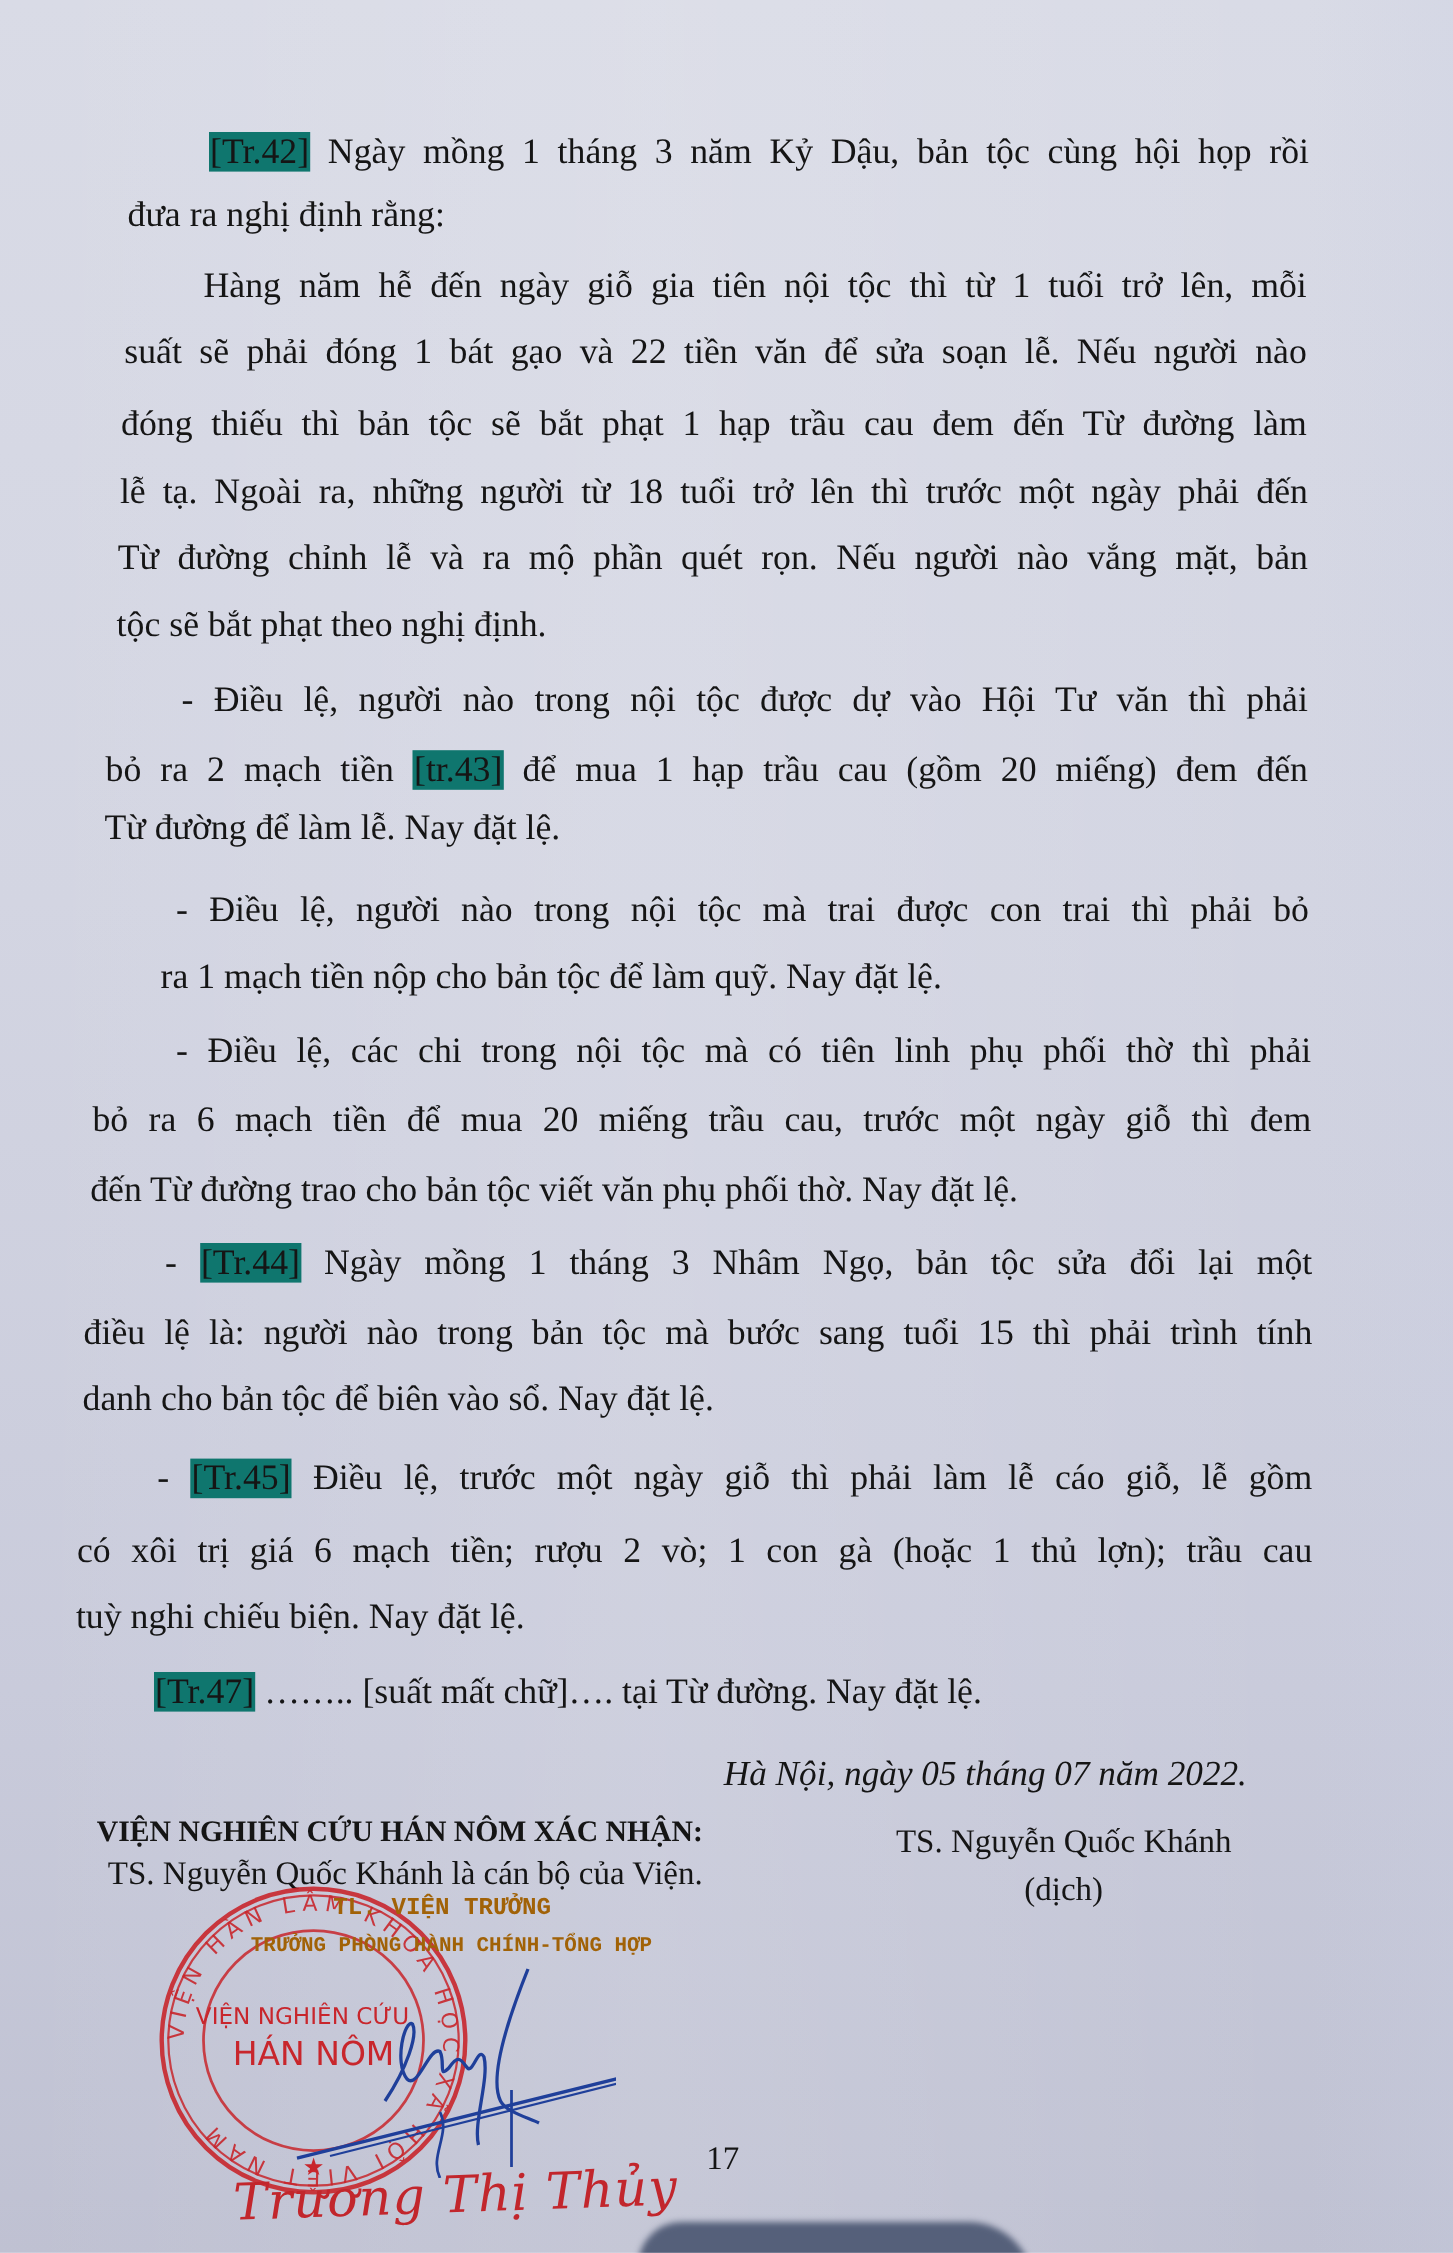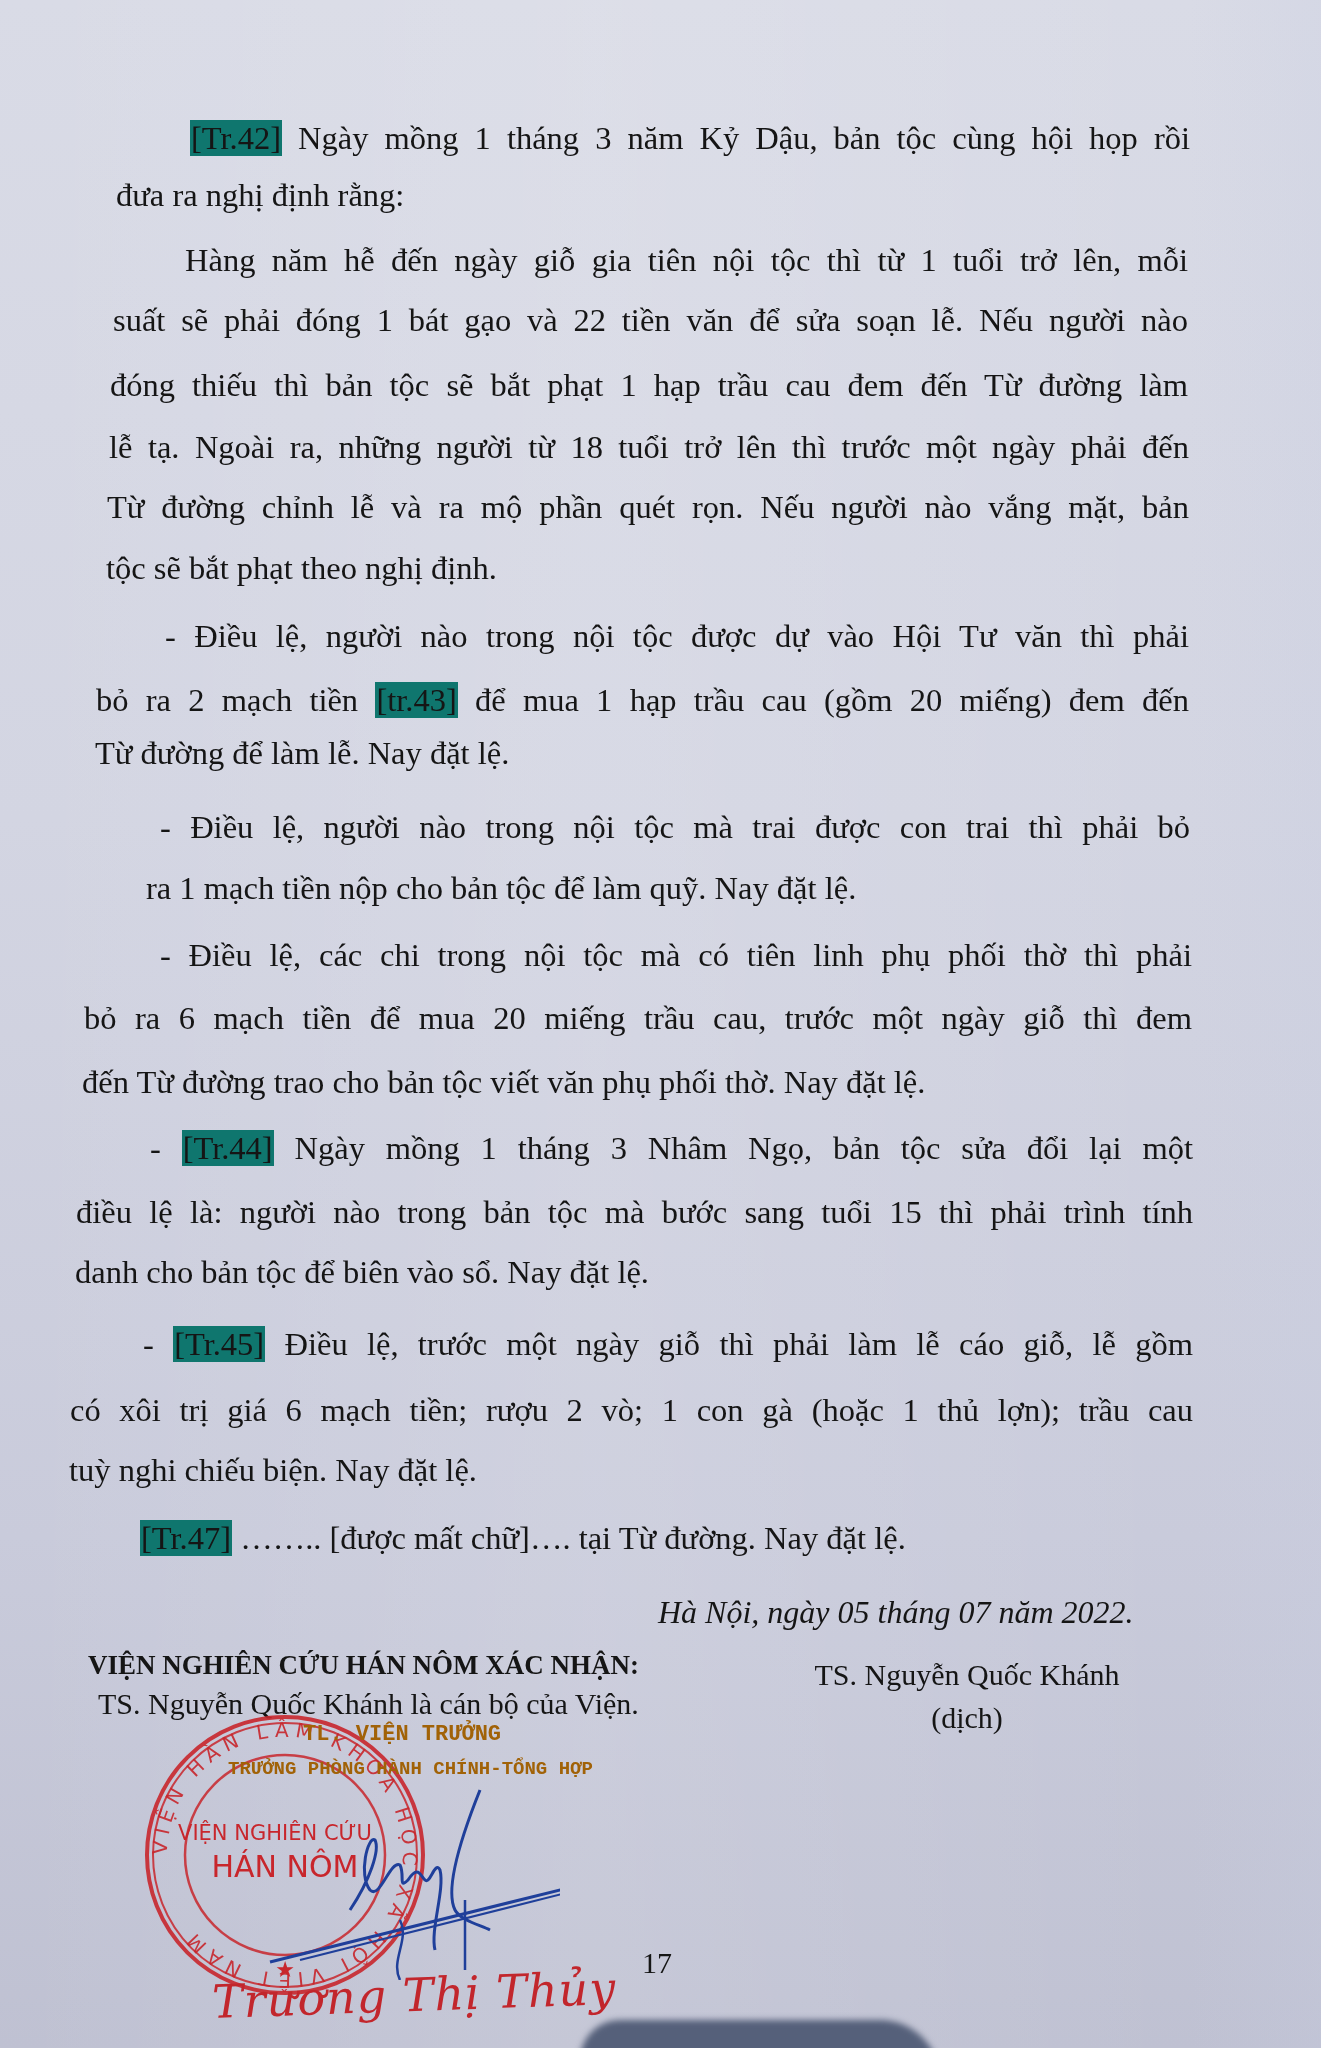--- a/index.html
+++ b/index.html
@@ -87,21 +87,21 @@
 <div class="line" style="left:76px;top:1192px;width:1117px;">điều lệ là: người nào trong bản tộc mà bước sang tuổi 15 thì phải trình tính</div>
 <div class="line last" style="left:75px;top:1252px;">danh cho bản tộc để biên vào sổ. Nay đặt lệ.</div>
 
 <div class="line" style="left:143px;top:1324px;width:1050px;">
   <span>- </span><span class="tag">[Tr.45]</span><span> Điều lệ, trước một ngày giỗ thì phải làm lễ cáo giỗ, lễ gồm</span>
 </div>
 <div class="line" style="left:70px;top:1390px;width:1123px;">có xôi trị giá 6 mạch tiền; rượu 2 vò; 1 con gà (hoặc 1 thủ lợn); trầu cau</div>
 <div class="line last" style="left:69px;top:1450px;">tuỳ nghi chiếu biện. Nay đặt lệ.</div>
 
 <div class="line last" style="left:140px;top:1518px;">
-  <span class="tag">[Tr.47]</span><span> …….. [được mất chữ]…. tại Từ đường. Nay đặt lệ.</span>
+  <span class="tag">[Tr.47]</span><span> …….. [suất mất chữ]…. tại Từ đường. Nay đặt lệ.</span>
 </div>
 
 <div class="date-line" style="left:658px;top:1592px;">Hà Nội, ngày 05 tháng 07 năm 2022.</div>
 
 <div class="confirm-title" style="left:88px;top:1648px;">VIỆN NGHIÊN CỨU HÁN NÔM XÁC NHẬN:</div>
 <div class="confirm-body" style="left:98px;top:1686px;">TS. Nguyễn Quốc Khánh là cán bộ của Viện.</div>
 
 <div class="translator" style="left:782px;top:1657px;width:370px;">TS. Nguyễn Quốc Khánh</div>
 <div class="translator" style="left:782px;top:1700px;width:370px;">(dịch)</div>
 

